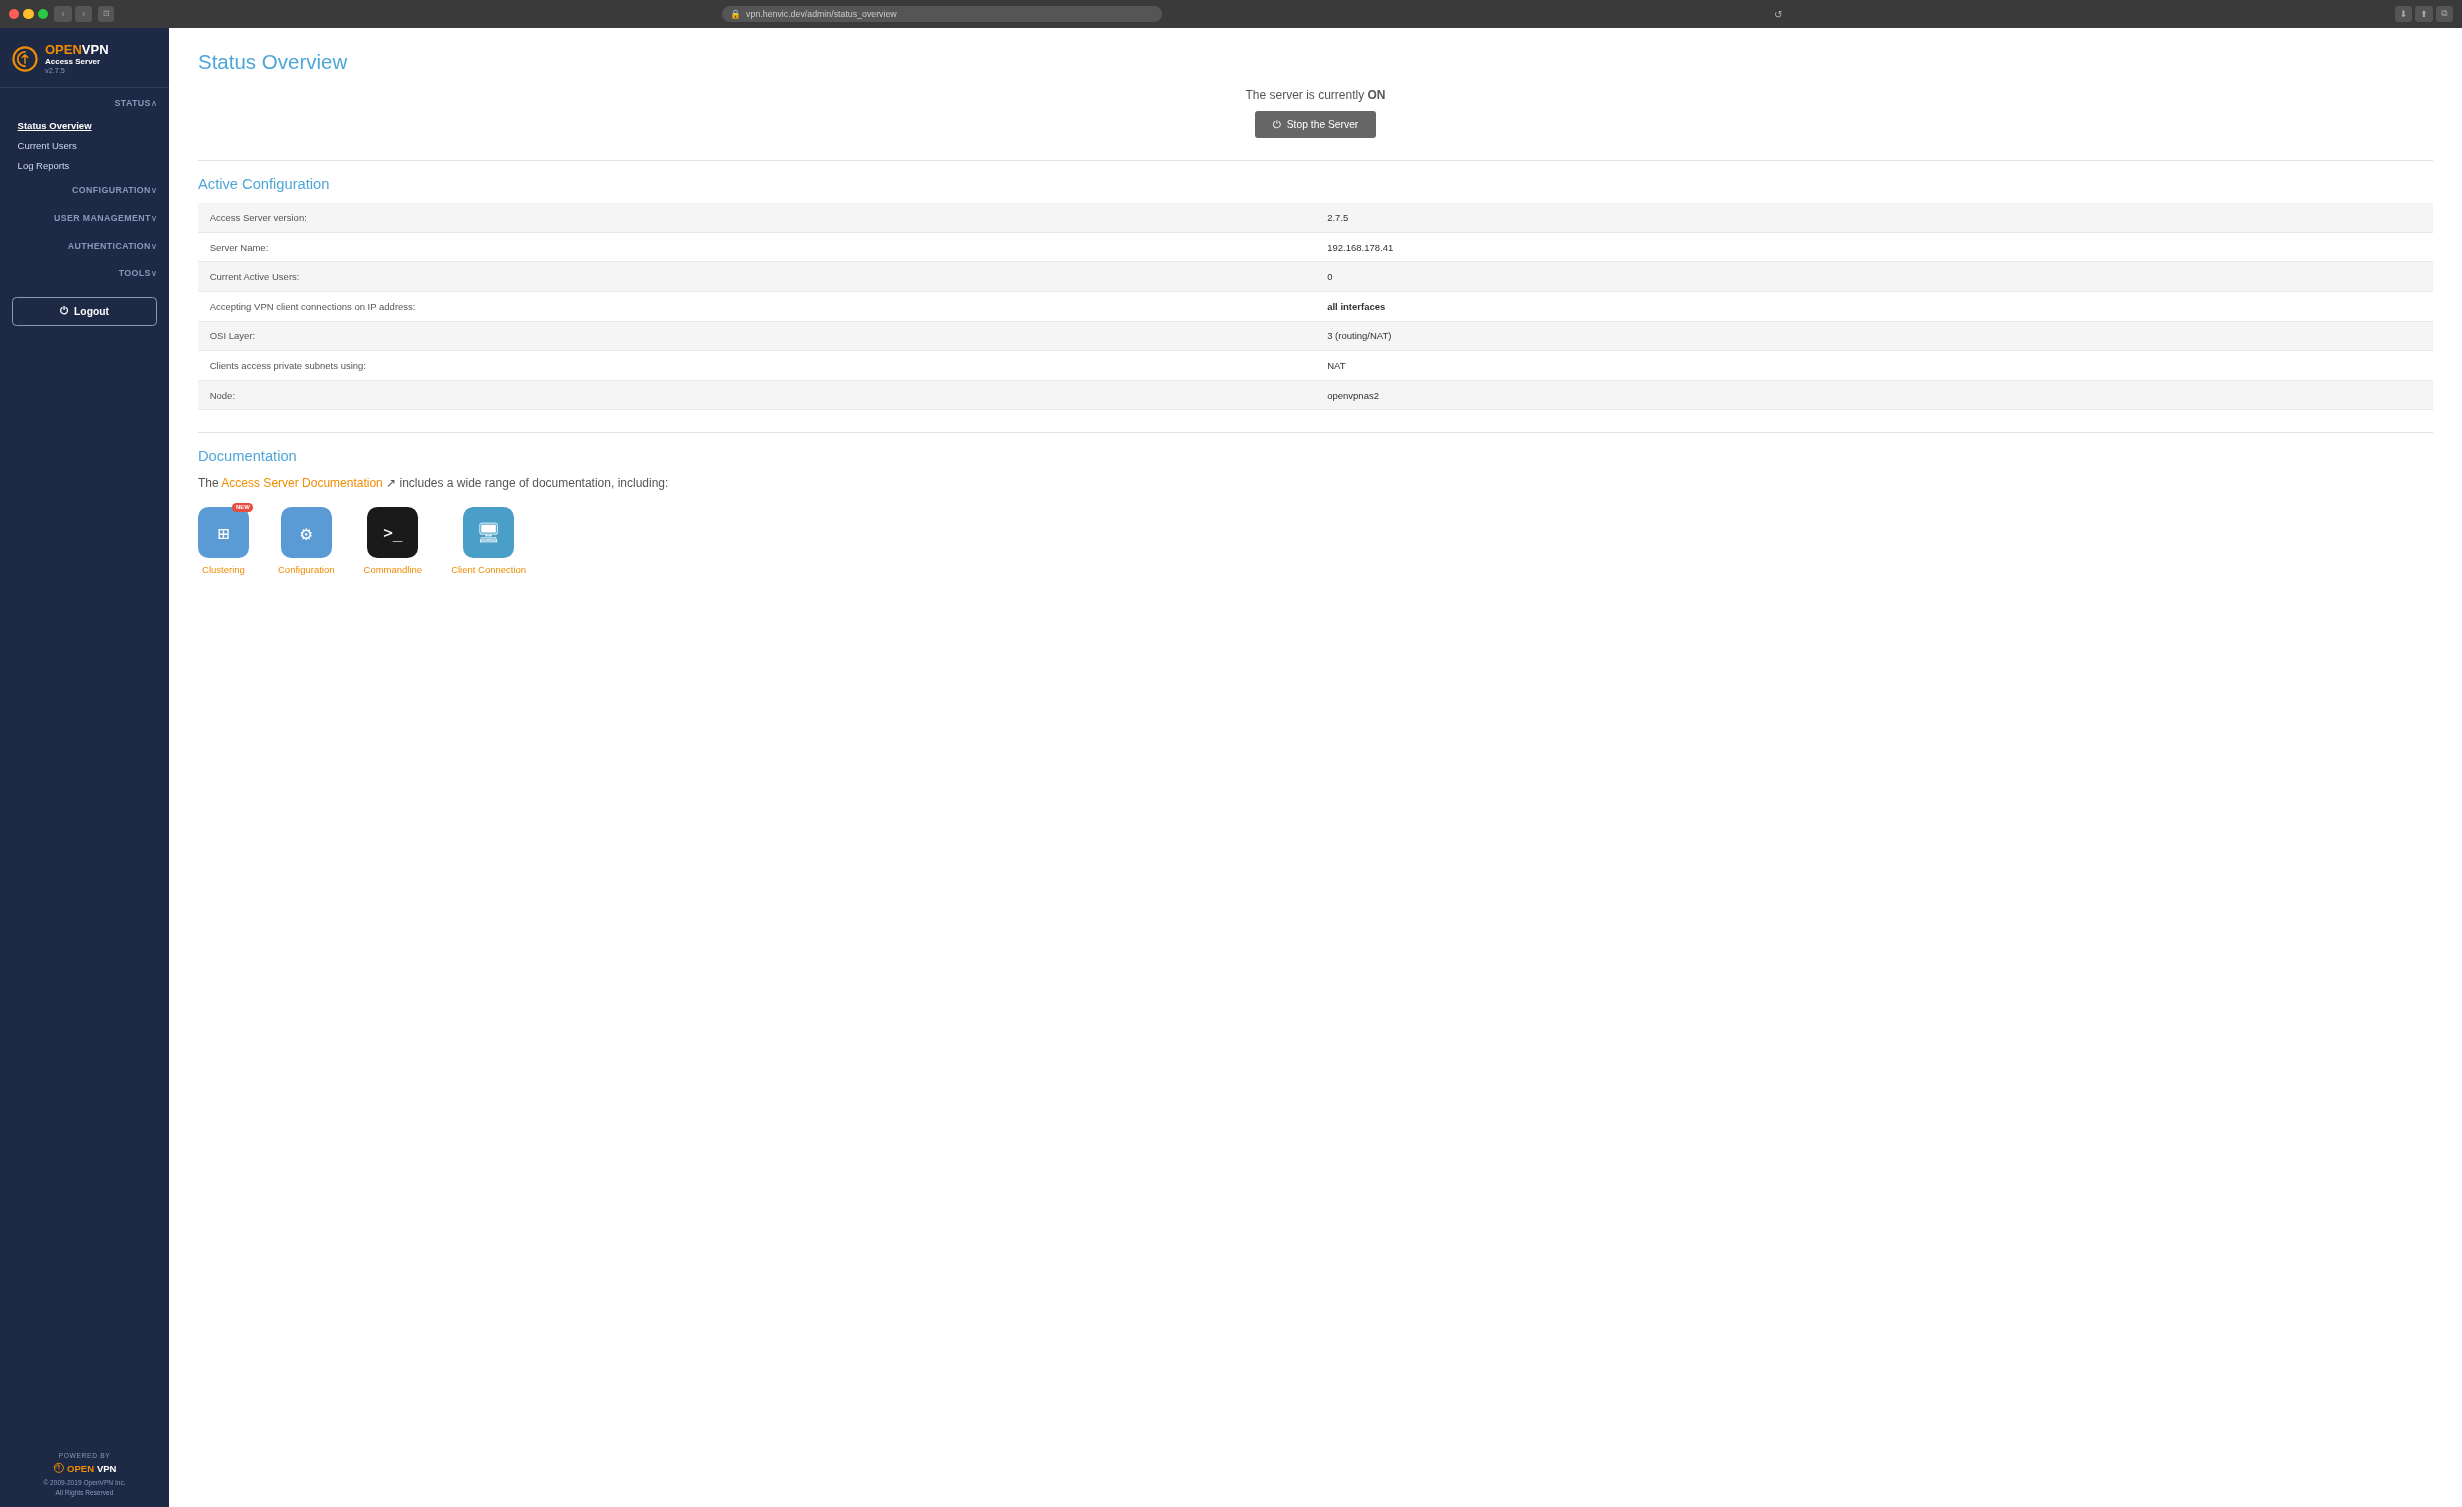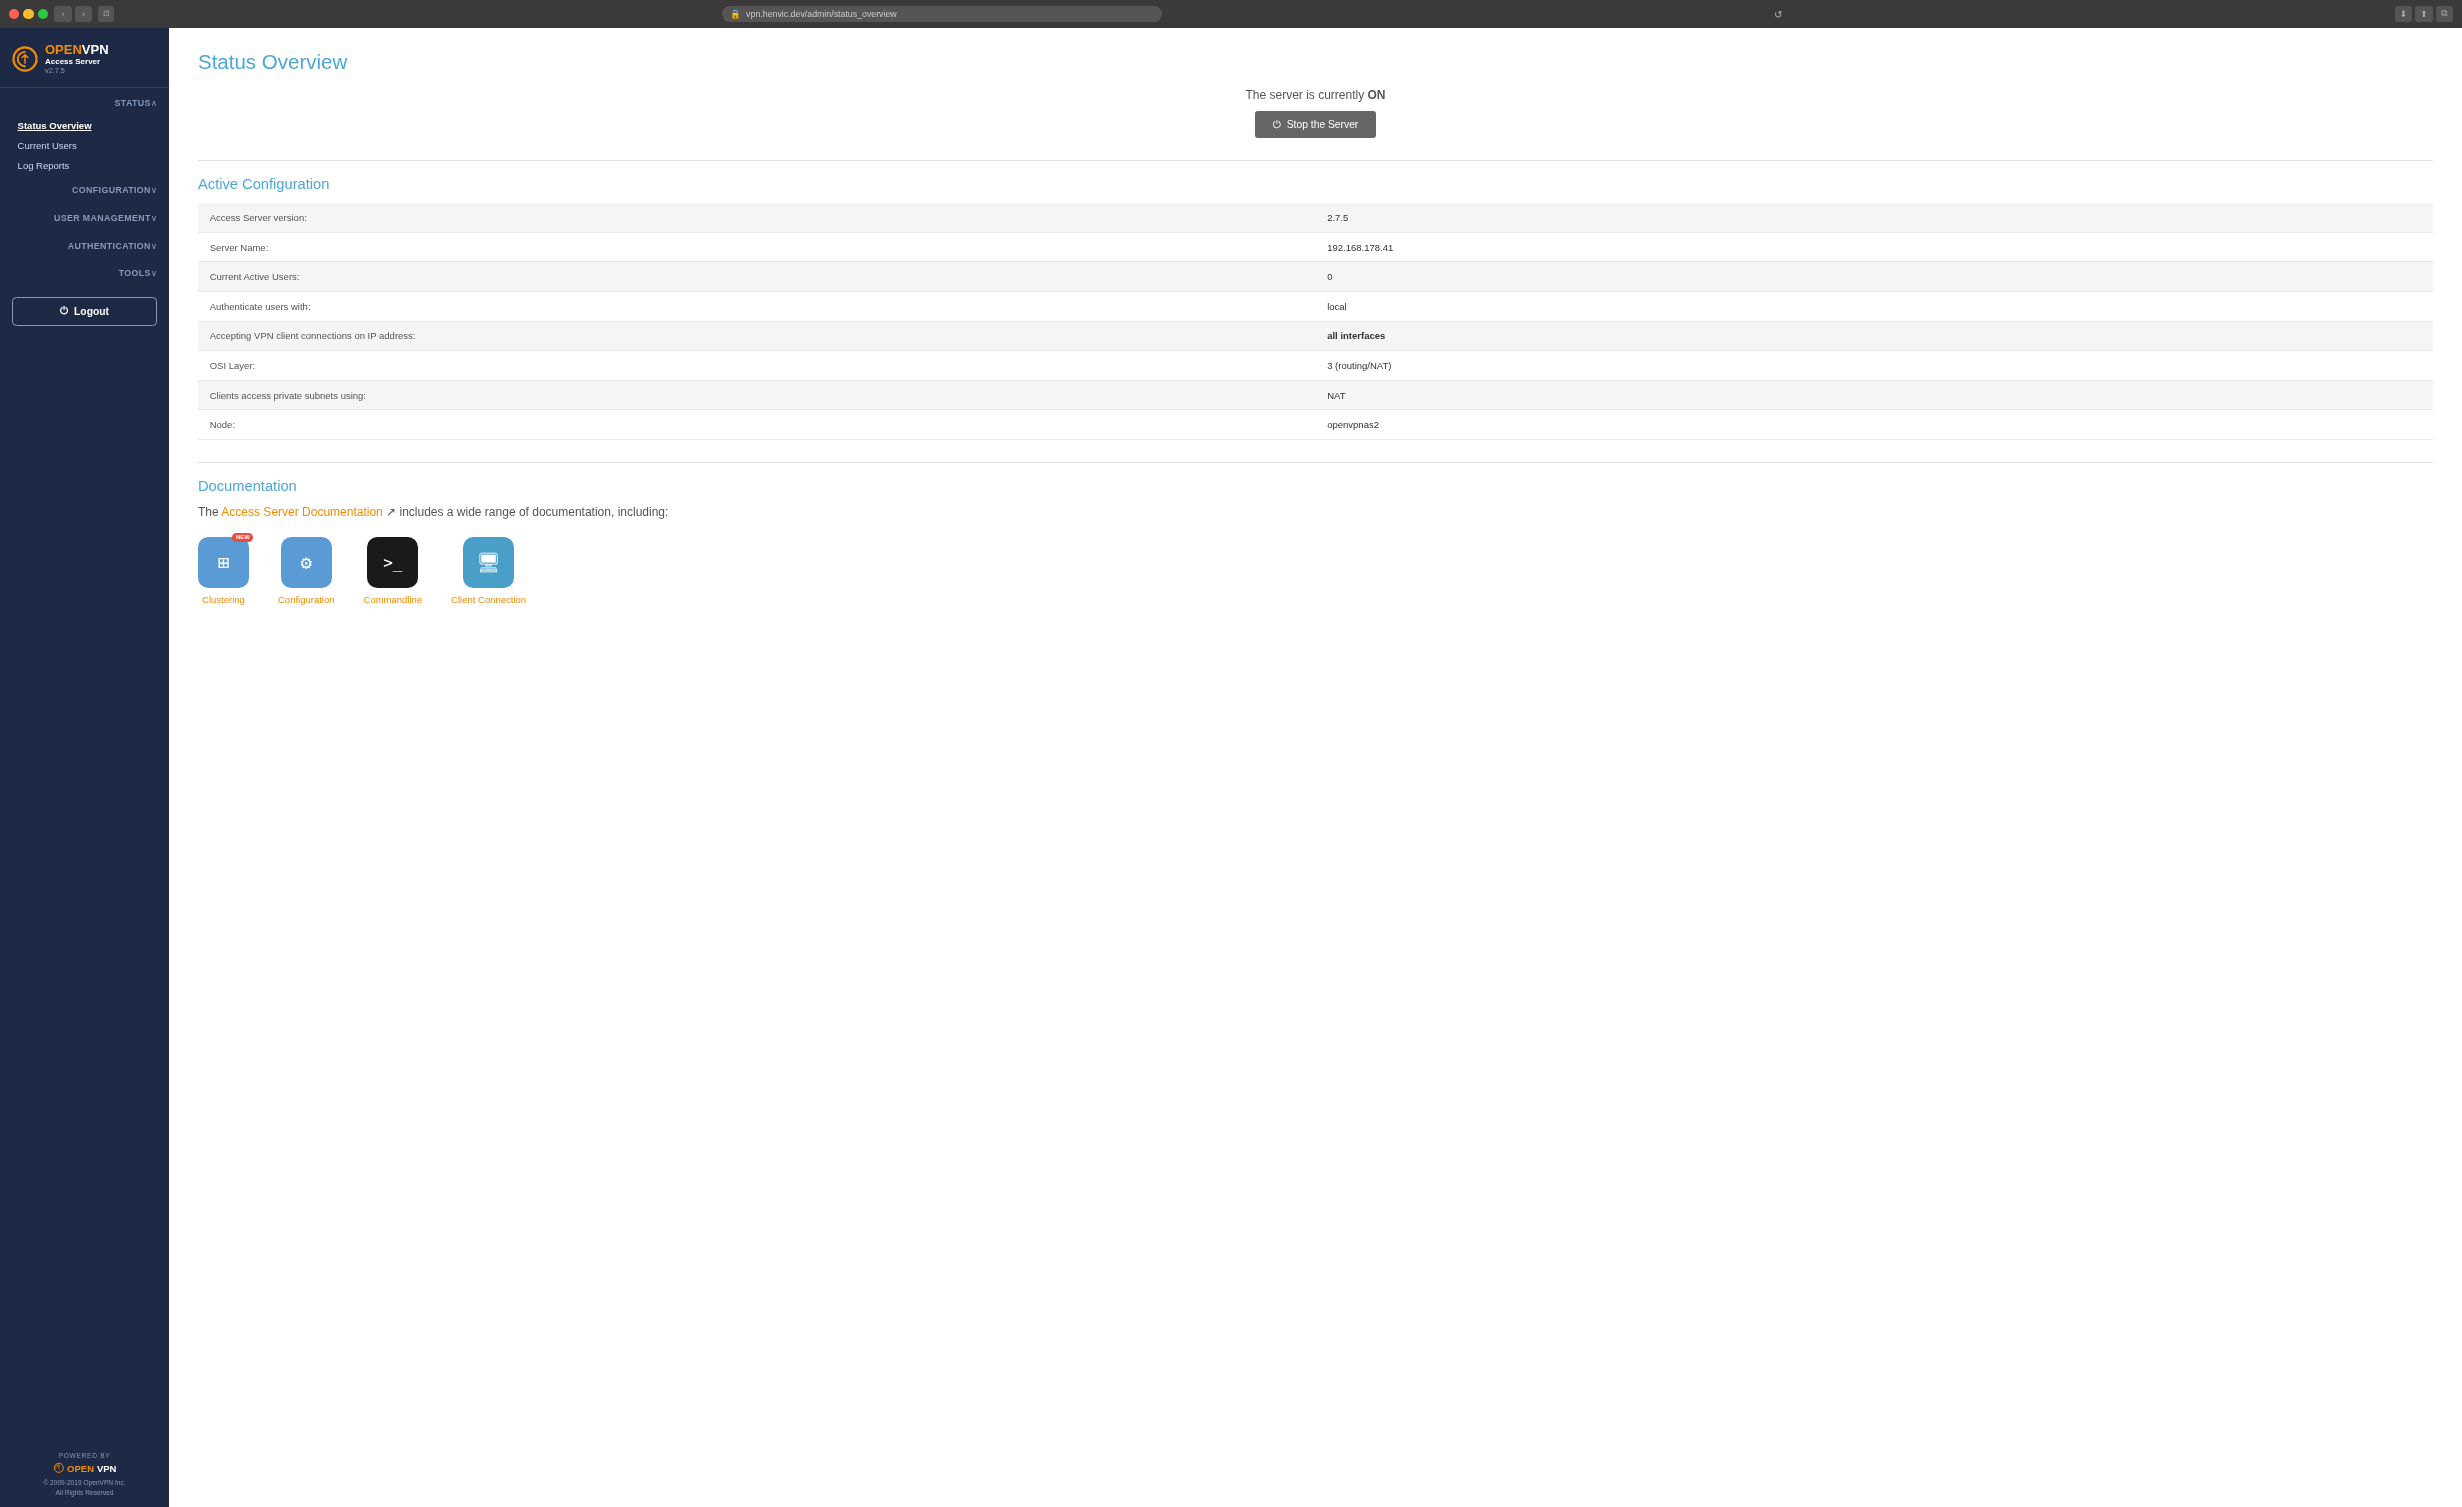--- a/index.html
+++ b/index.html
@@ -213,24 +213,20 @@
               </tr>
               <tr>
                 <td>Server Name:</td>
                 <td>192.168.178.41</td>
               </tr>
               <tr>
                 <td>Current Active Users:</td>
                 <td>0</td>
               </tr>
               <tr>
-                <td>Authenticate users with:</td>
-                <td>local</td>
-              </tr>
-              <tr>
                 <td>Accepting VPN client connections on IP address:</td>
                 <td style="font-weight: 700;">all interfaces</td>
               </tr>
               <tr>
                 <td>OSI Layer:</td>
                 <td>3 (routing/NAT)</td>
               </tr>
               <tr>
                 <td>Clients access private subnets using:</td>
                 <td>NAT</td>

